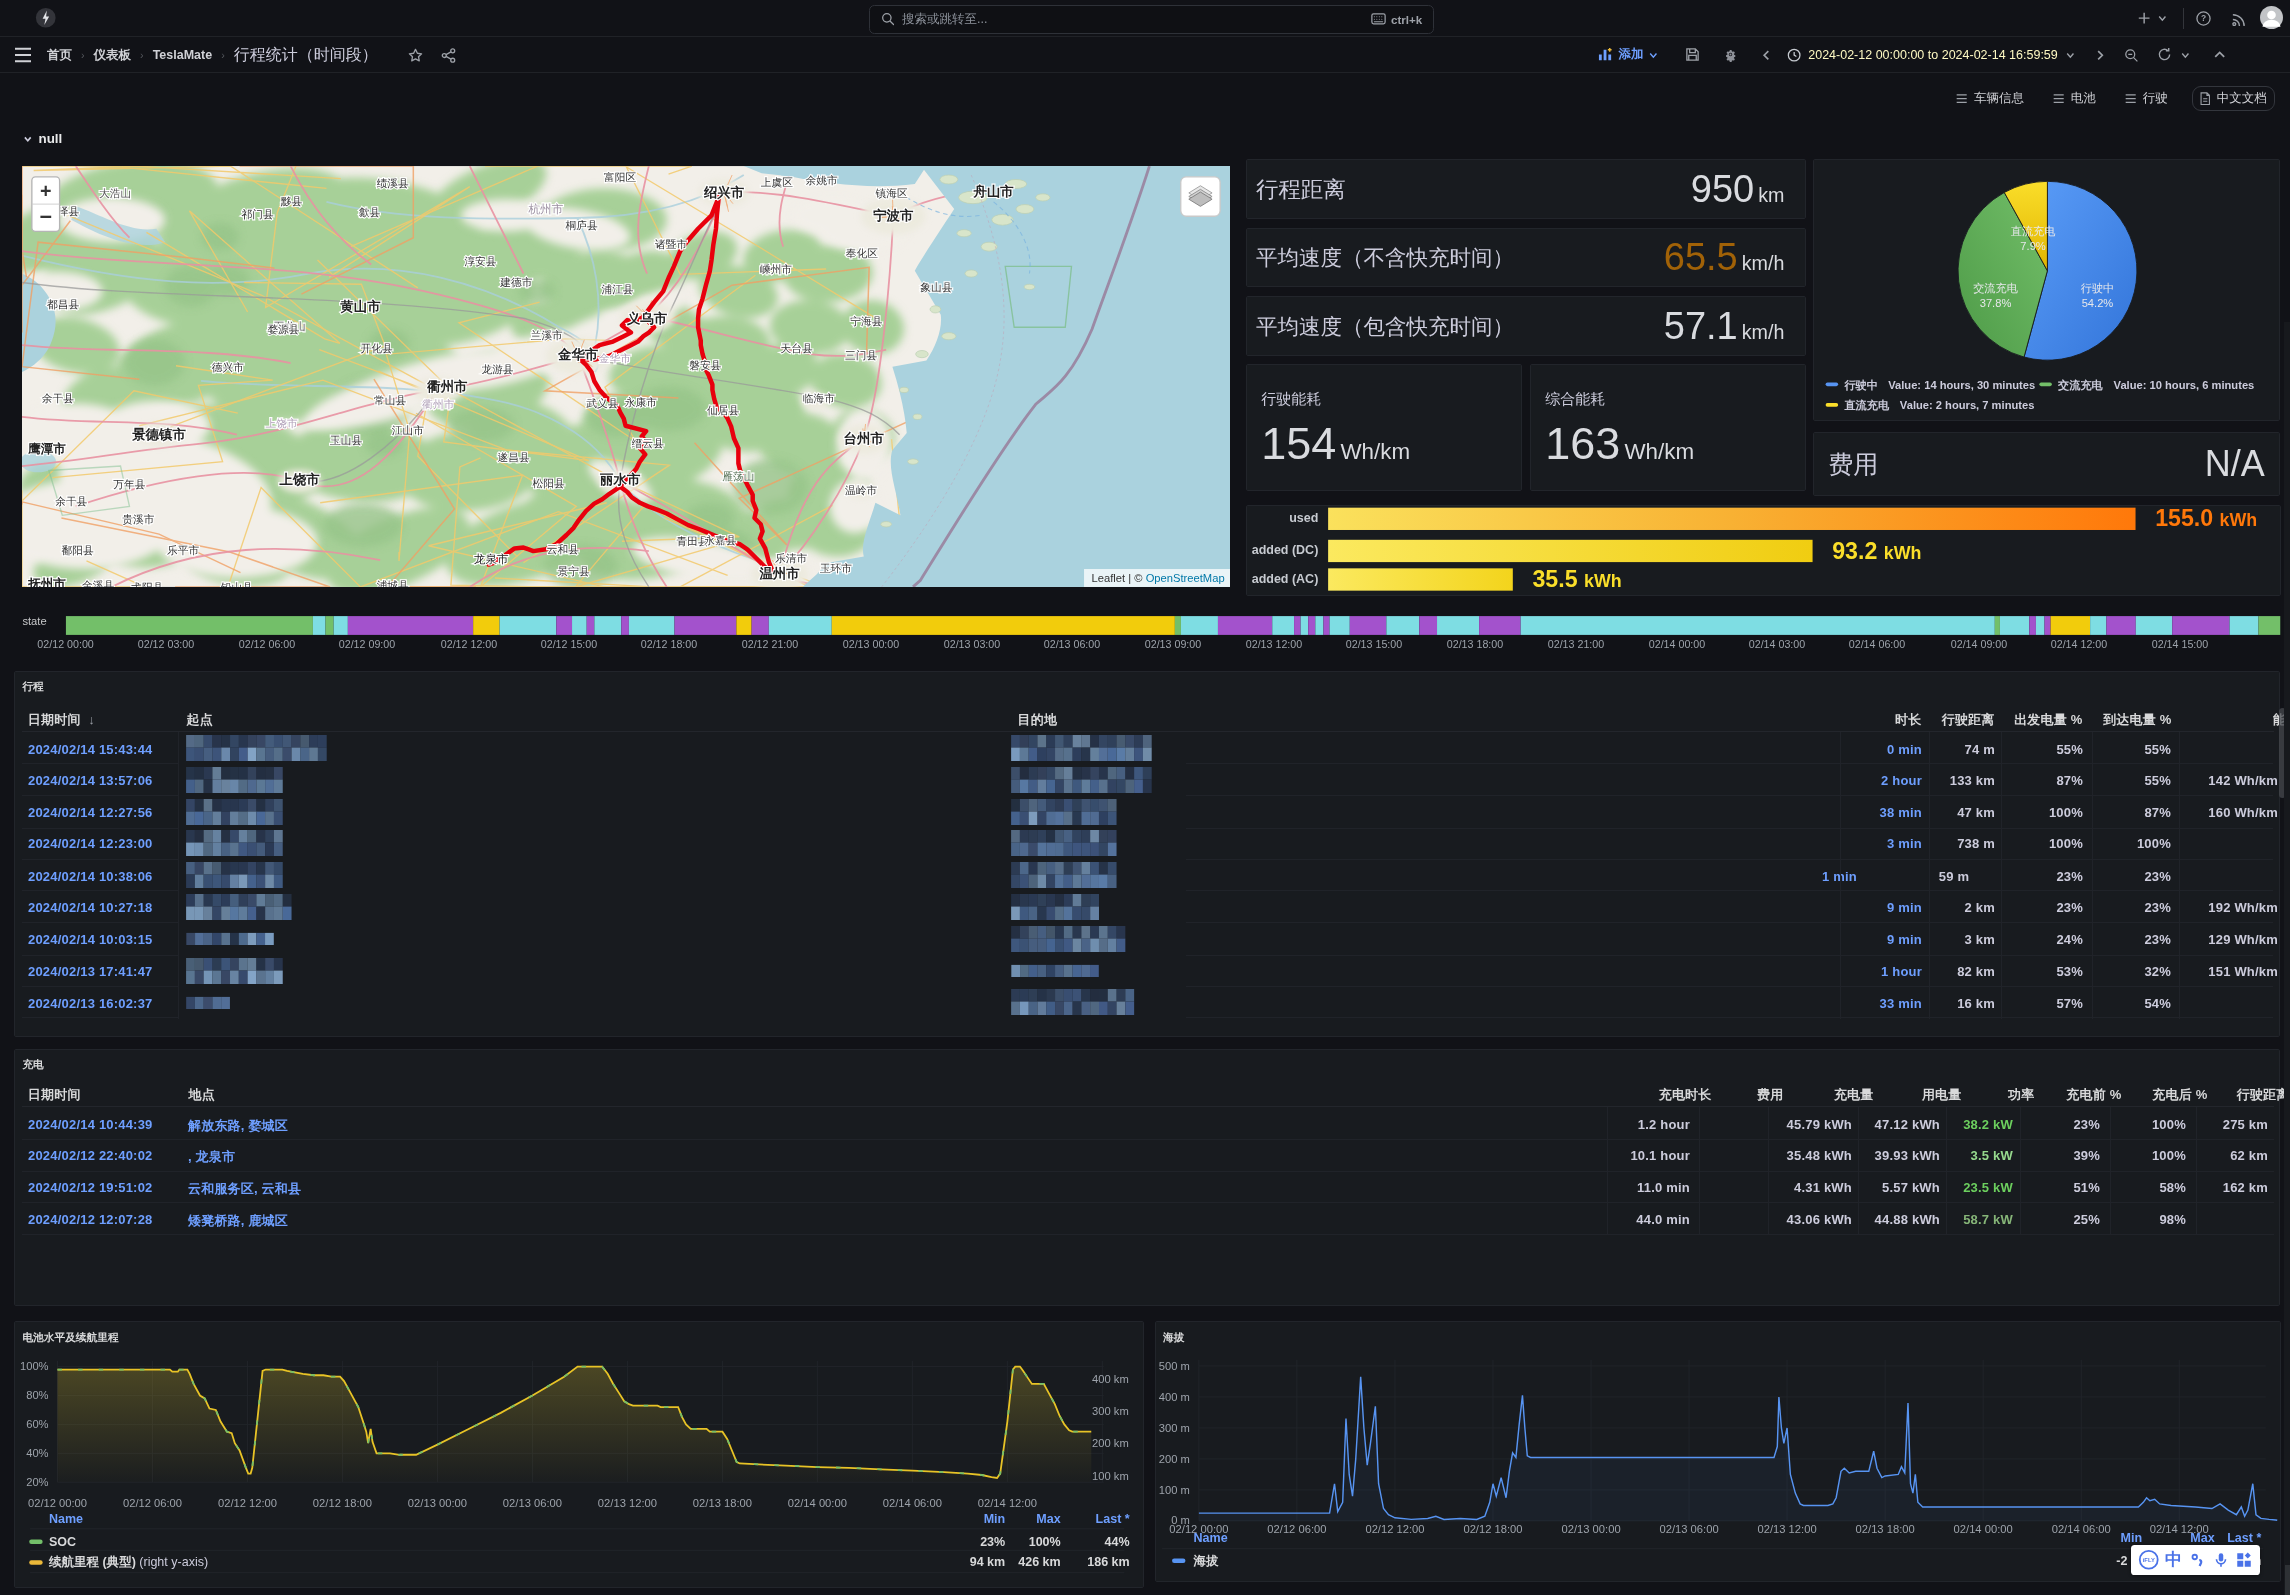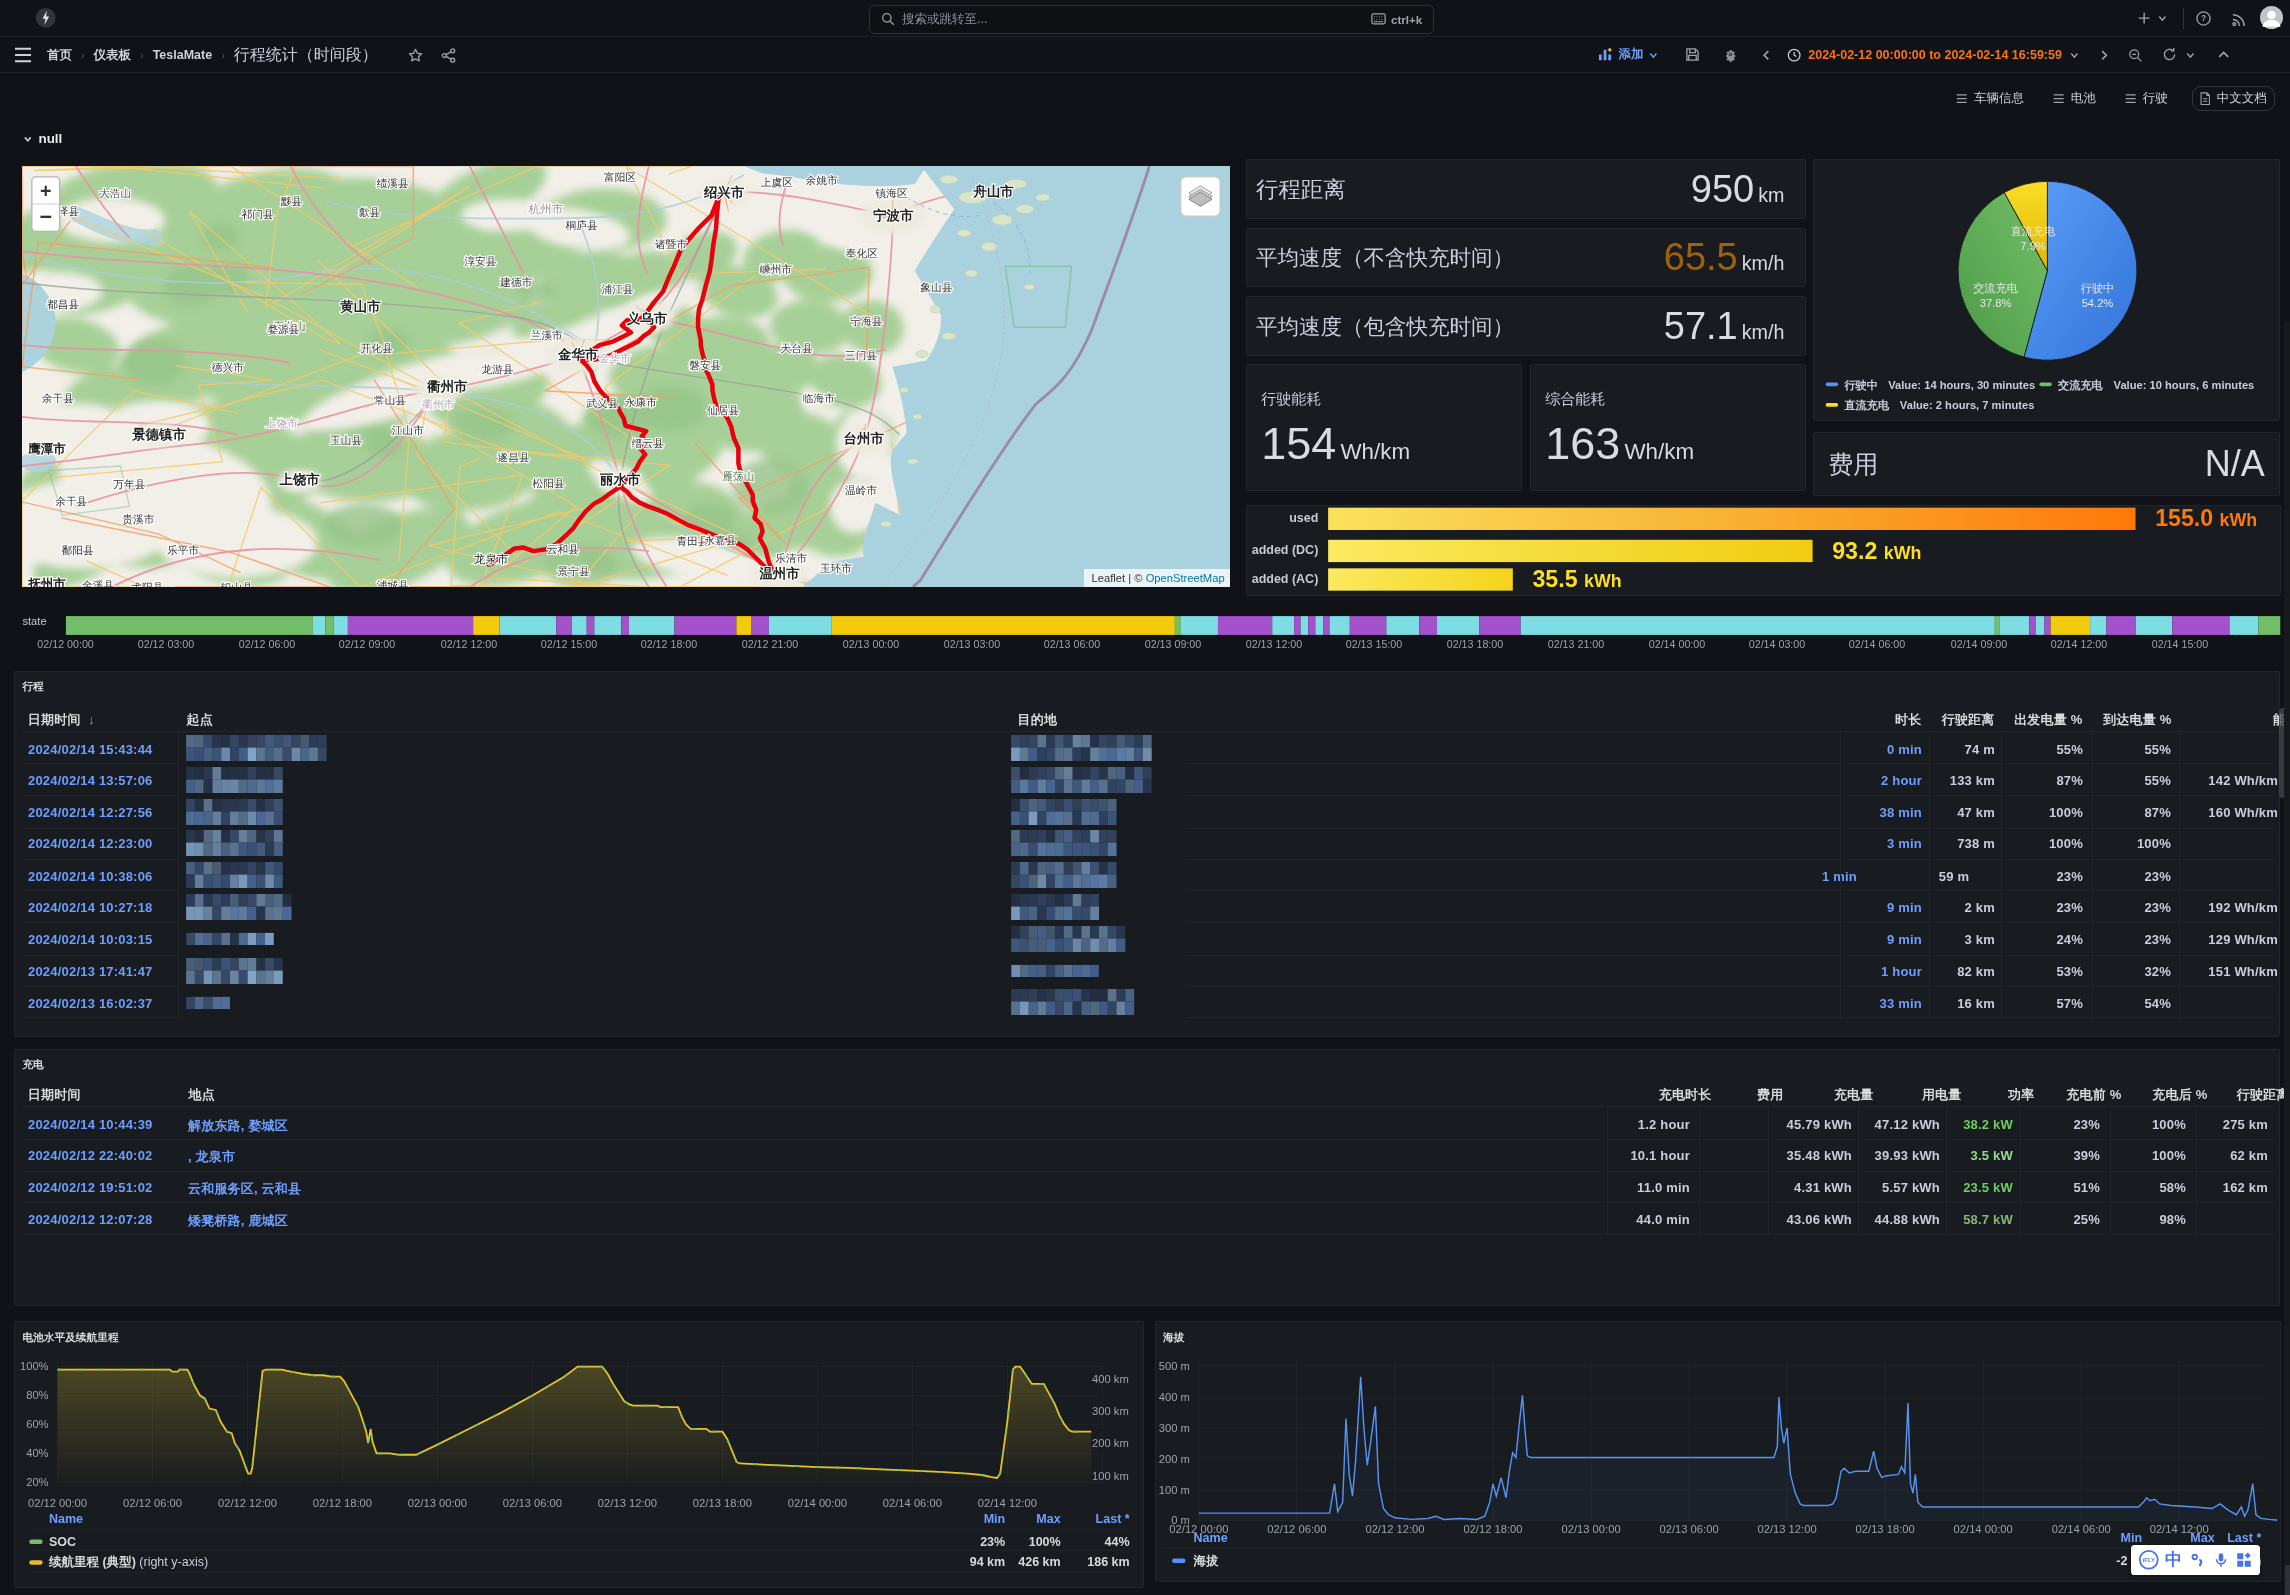--- a/index.html
+++ b/index.html
@@ -91,21 +91,21 @@
 <svg width="15" height="15" viewBox="0 0 24 24" style="margin-left:23px">
       <path fill="#9da1a8" d="M12 8.5a3.5 3.5 0 1 0 0 7 3.5 3.5 0 0 0 0-7zm0 5.5a2 2 0 1 1 0-4 2 2 0 0 1 0 4zm8.9-1l-1.8-.4a7 7 0 0 0-.4-2.1l1.5-1.1a1 1 0 0 0 .2-1.4l-1-1.7a1 1 0 0 0-1.3-.4l-1.7.8a7 7 0 0 0-1.8-1.1l-.2-1.9a1 1 0 0 0-1-.9h-2a1 1 0 0 0-1 .9l-.2 1.9a7 7 0 0 0-1.8 1.1l-1.7-.8a1 1 0 0 0-1.3.4l-1 1.7a1 1 0 0 0 .2 1.4l1.5 1.1a7 7 0 0 0-.4 2.1l-1.8.4a1 1 0 0 0-.8 1v2a1 1 0 0 0 .8 1l1.8.4a7 7 0 0 0 .4 2.1l-1.5 1.1a1 1 0 0 0-.2 1.4l1 1.7c.3.4.8.6 1.3.4l1.7-.8a7 7 0 0 0 1.8 1.1l.2 1.9c.1.5.5.9 1 .9h2c.5 0 .9-.4 1-.9l.2-1.9a7 7 0 0 0 1.8-1.1l1.7.8c.5.2 1 0 1.3-.4l1-1.7a1 1 0 0 0-.2-1.4l-1.5-1.1c.2-.7.4-1.4.4-2.1l1.8-.4a1 1 0 0 0 .8-1v-2a1 1 0 0 0-.8-1z" fill-rule="evenodd" opacity="0.9" transform="scale(0.8) translate(3 3)"></path>
     </svg>
 <svg width="12.5" height="12.5" viewBox="0 0 12 12" style="margin-left:22.4px">
       <path d="M8 2 L4 6 L8 10" stroke="#9da1a8" stroke-width="1.6" fill="none"></path>
     </svg>
 <svg width="14.3" height="14.3" viewBox="0 0 16 16" style="margin-left:14.3px">
       <circle cx="8" cy="8" r="6.5" stroke="#c7cbd1" fill="none" stroke-width="1.4"></circle>
       <path d="M8 4.5V8l2.5 1.5" stroke="#c7cbd1" stroke-width="1.4" fill="none"></path>
     </svg>
-<span style="color:#f97316;font-weight:700;margin-left:7.2px">2024-02-12 00:00:00 to 2024-02-14 16:59:59</span>
+<span style="color:#fef9c3;font-weight:400;margin-left:7.2px">2024-02-12 00:00:00 to 2024-02-14 16:59:59</span>
 <svg width="10.7" height="10.7" viewBox="0 0 12 12" style="margin-left:7.2px">
       <path d="M2.5 4 L6 8 L9.5 4" stroke="#9da1a8" stroke-width="1.6" fill="none"></path>
     </svg>
 <svg width="12.5" height="12.5" viewBox="0 0 12 12" style="margin-left:18px">
       <path d="M4 2 L8 6 L4 10" stroke="#9da1a8" stroke-width="1.6" fill="none"></path>
     </svg>
 <svg width="14.3" height="14.3" viewBox="0 0 16 16" style="margin-left:18px">
       <circle cx="7" cy="7" r="5" stroke="#9da1a8" fill="none" stroke-width="1.4"></circle>
       <path d="M10.5 10.5 L15 15M4.8 7h4.4" stroke="#9da1a8" stroke-width="1.4"></path>
     </svg>

